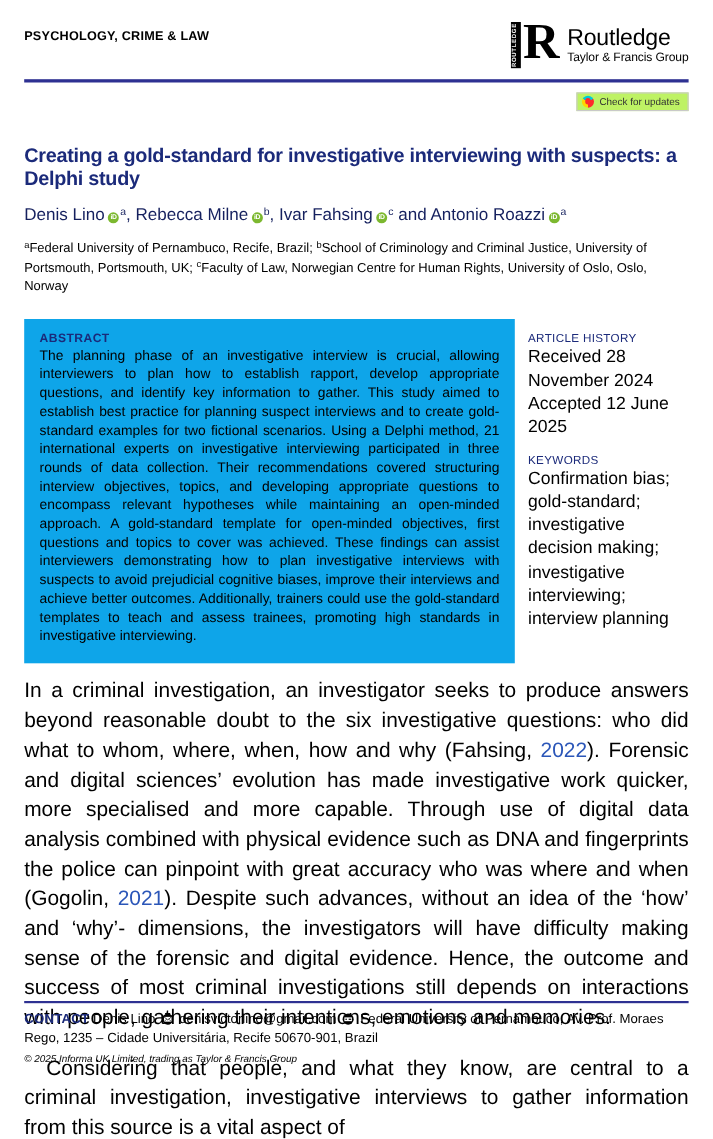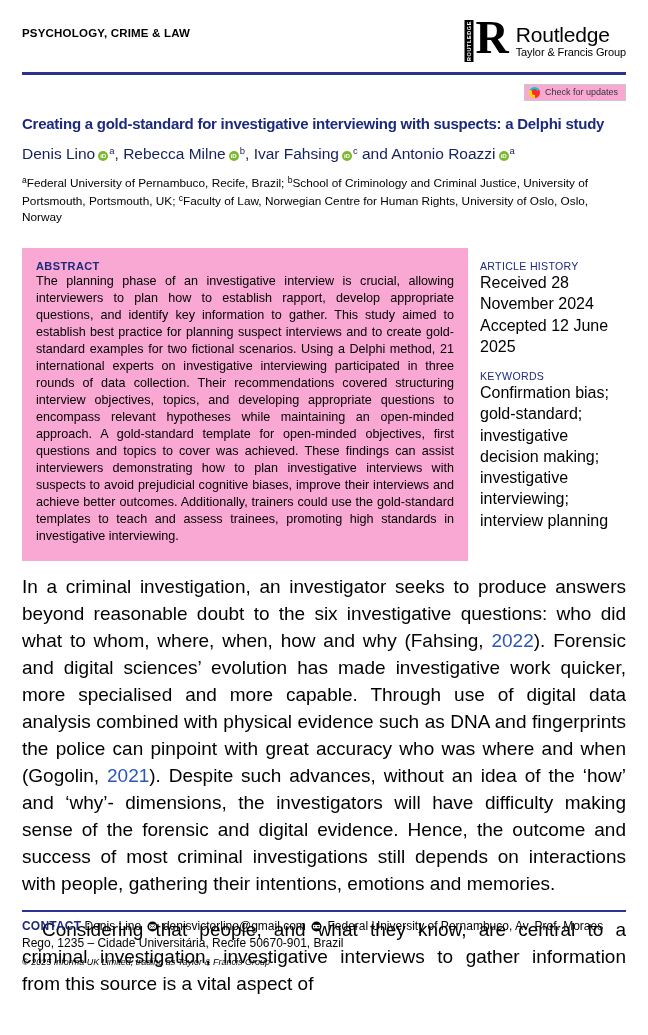--- a/index.html
+++ b/index.html
@@ -105,21 +105,21 @@
   .crossmark-row {
     display: flex;
     justify-content: flex-end;
     margin-top: 9px;
   }
   .crossmark {
     display: inline-flex;
     align-items: center;
     gap: 5px;
     border: 1px solid #c9c9c9;
-    background: #f9a8d4;
+    background: #bef264;
     padding: 2px 7px 2px 4px;
     font-size: 9px;
     color: #333;
   }
   .crossmark-dot {
     width: 11px;
     height: 11px;
     border-radius: 50%;
     background:
       conic-gradient(from 180deg, #ffd400 0deg 120deg, #00c8d7 120deg 240deg, #ff2b2b 240deg 360deg);
@@ -131,25 +131,25 @@
     position: absolute;
     left: 2.6px; top: 2.6px;
     width: 5.8px; height: 5.8px;
     border-radius: 50%;
     background: #ff2b2b;
   }
 
   
   .article-title {
     color: #1b2a7a;
-    font-size: 15px;
+    font-size: 18px;
     font-weight: 700;
     line-height: 1.21;
     letter-spacing: -0.25px;
-    margin-top: 14px;
+    margin-top: 30px;
   }
 
   
   .authors {
     color: #15205e;
     font-size: 15.5px;
     margin-top: 11px;
     line-height: 1.3;
   }
   .orcid {
@@ -184,21 +184,21 @@
 
   
   .abs-wrap {
     display: flex;
     margin-top: 22px;
     gap: 0;
     align-items: flex-start;
   }
   .abstract-box {
     width: 446px;
-    background: #f9a8d4;
+    background: #0ea5e9;
     padding: 12px 14px 16px 14px;
     box-sizing: border-box;
   }
   .abstract-label {
     color: #1b2a7a;
     font-weight: 700;
     font-size: 11px;
     letter-spacing: 0.4px;
     margin-bottom: 1px;
   }

